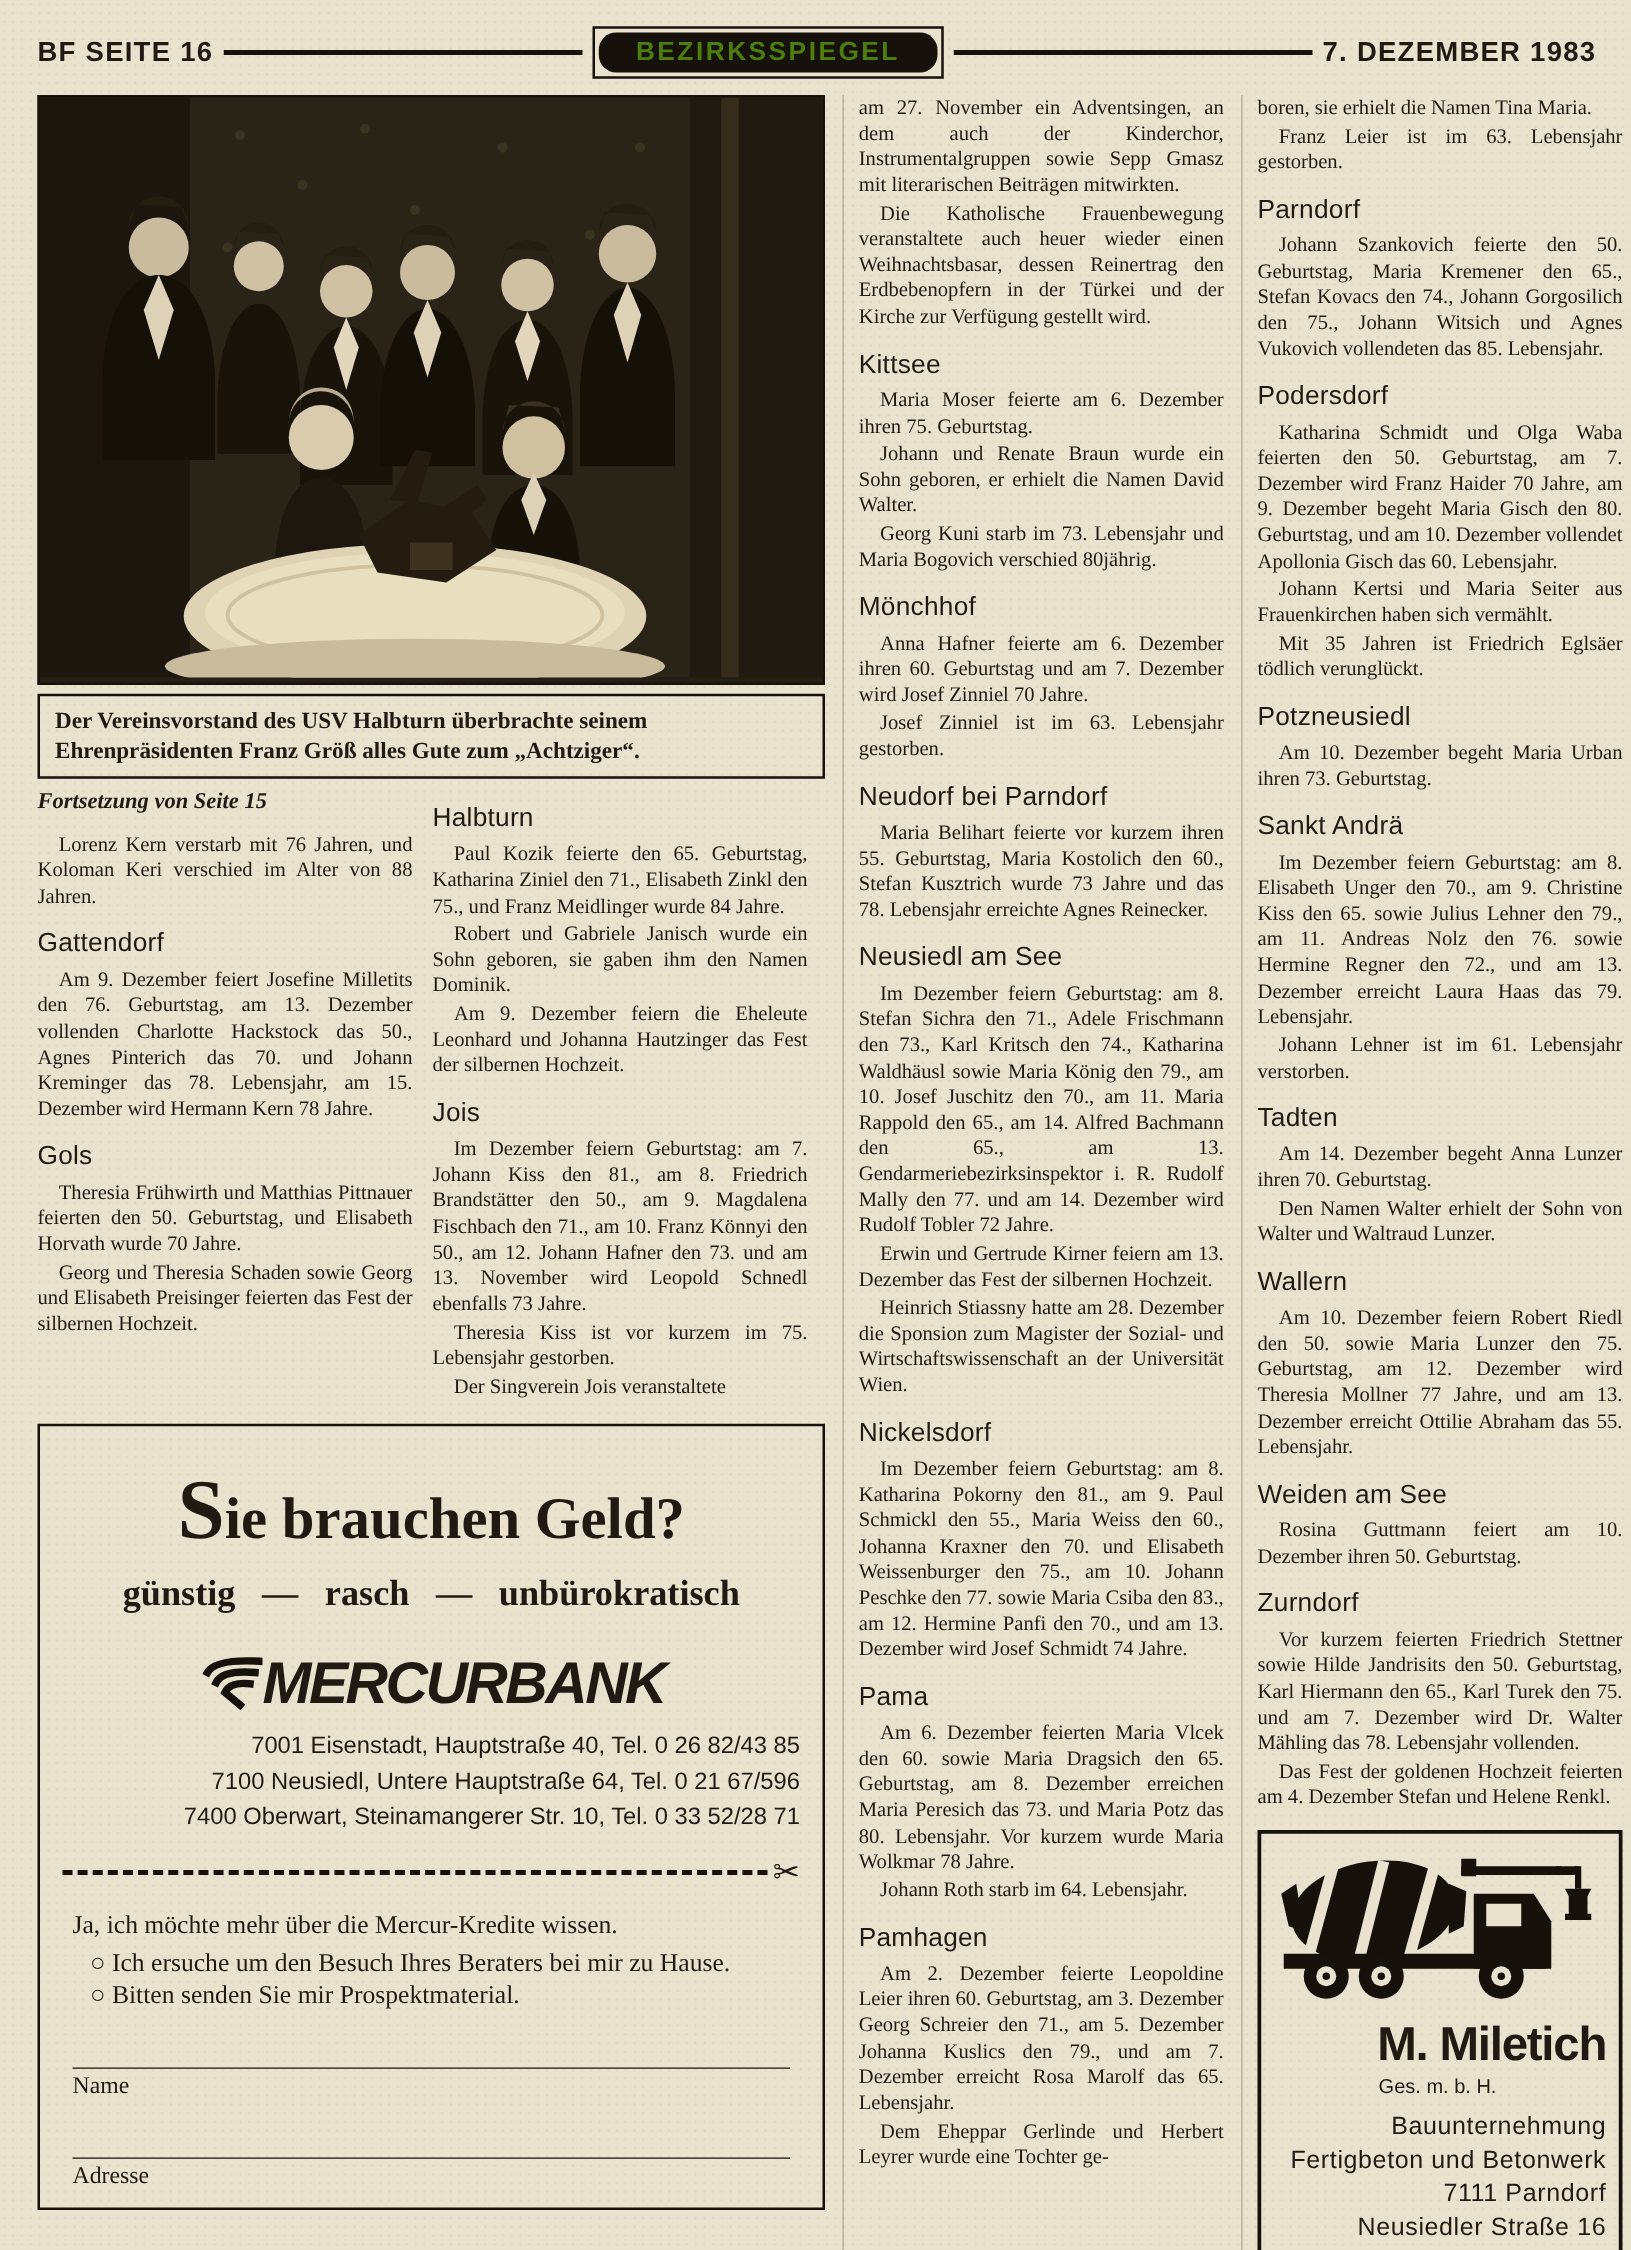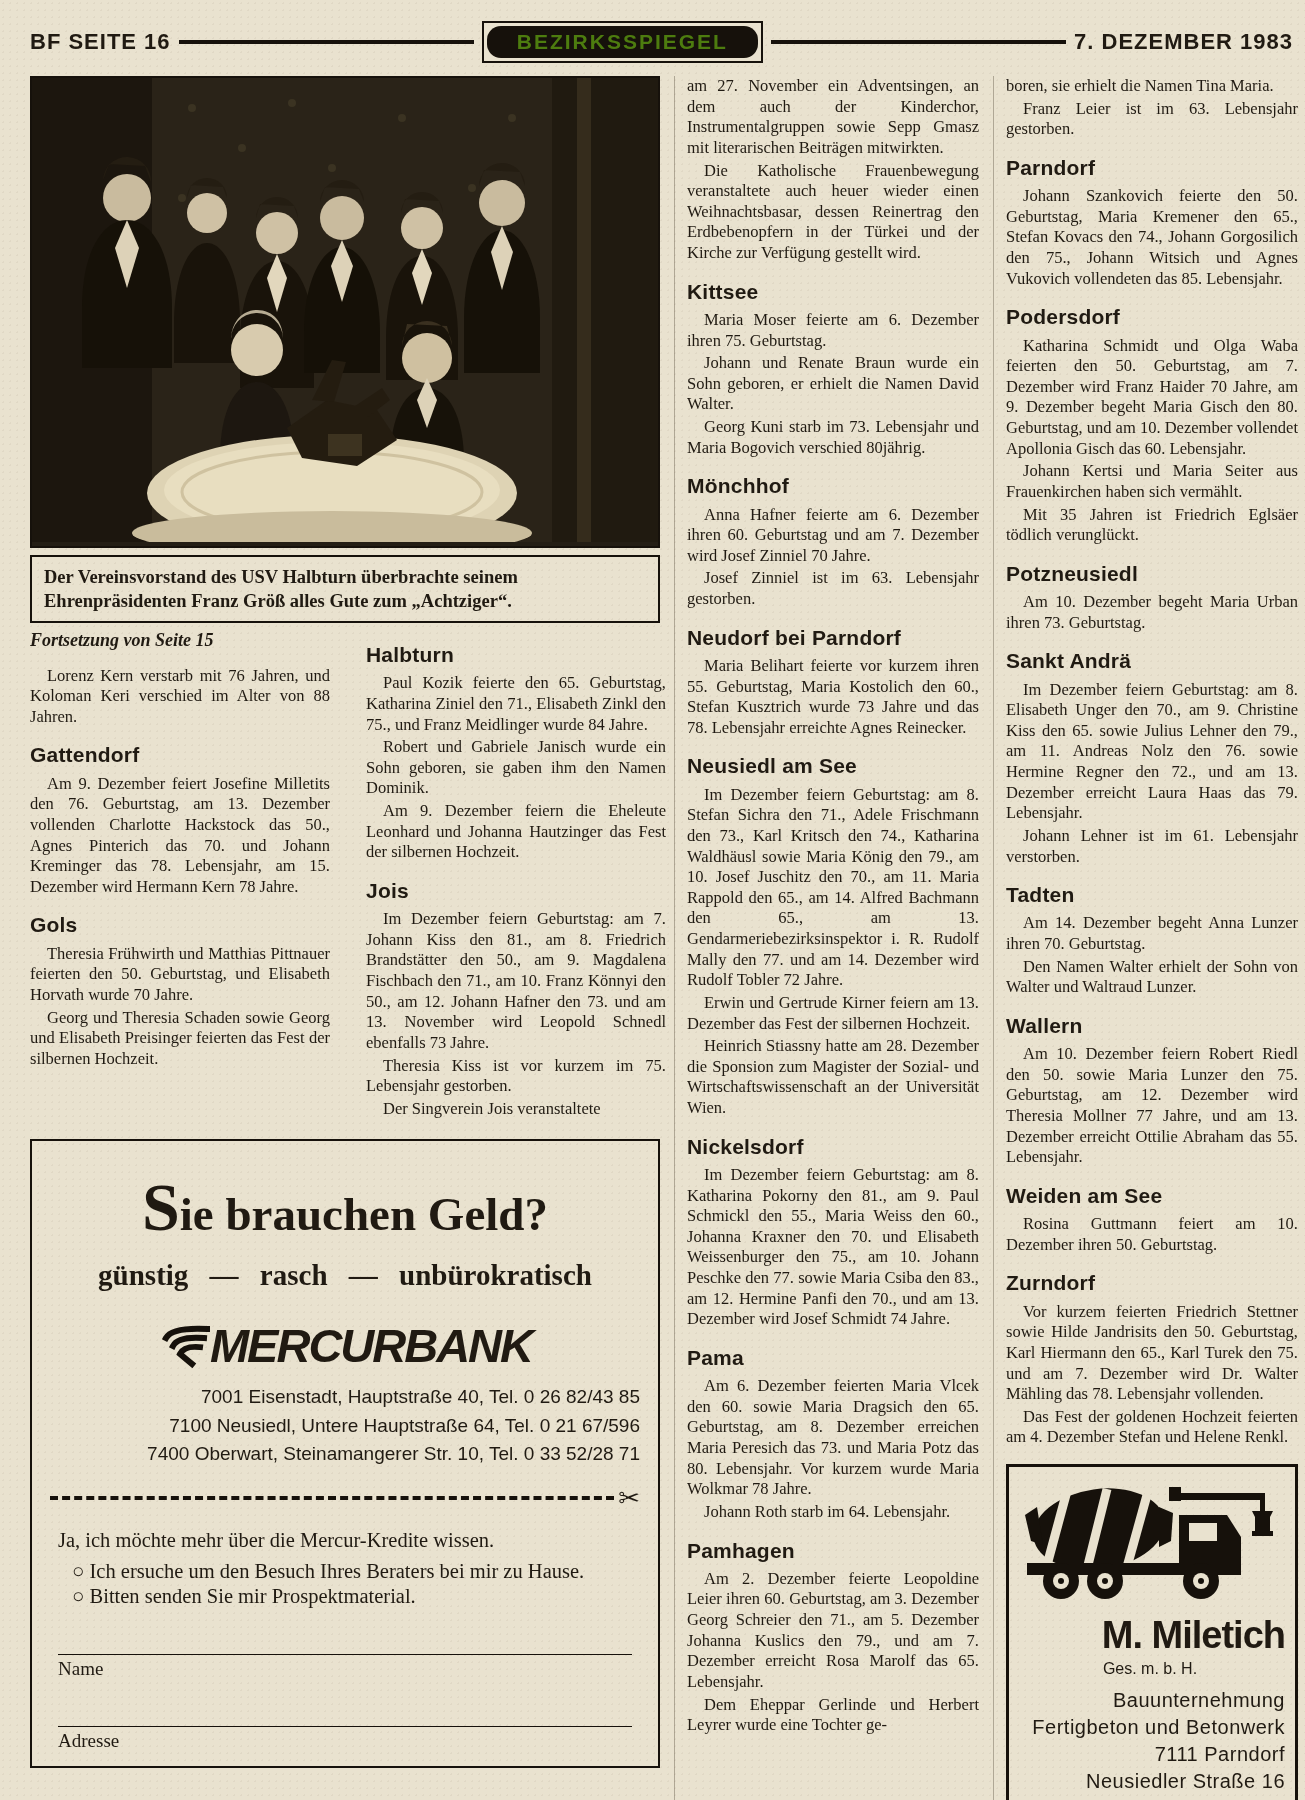--- a/index.html
+++ b/index.html
@@ -2,38 +2,38 @@
 <html lang="de"><head>
 <meta charset="utf-8">
 <style>
   html,body{margin:0;padding:0;background:#b8b2a2;}
   .page{
     position:relative; width:1305px; height:1800px; margin:0 auto;
     background:#e9e2cf;
     background-image:radial-gradient(rgba(120,105,80,.08) 1px, transparent 1px);
     background-size:7px 7px;
     color:#201a12; overflow:hidden; box-sizing:border-box;
-    padding:16px 12px 0 30px;
+    padding:16px 28px 0 30px;
     font-family:"Liberation Serif","DejaVu Serif",serif;
   }
   
   .hdr{display:flex; align-items:center; height:52px; margin-bottom:8px;}
   .hdr-label{font-family:"Liberation Sans",sans-serif; font-weight:bold; font-size:22px; letter-spacing:1px; white-space:nowrap;}
   .hdr-rule{flex:1; height:4px; background:#16110b; margin:0 8px;}
   .masthead{border:2px solid #16110b; padding:3px; background:#e9e2cf;}
   .masthead-inner{background:#16110b; color:#4d7c0f; font-family:"Liberation Sans",sans-serif;
     font-weight:bold; font-size:21px; letter-spacing:2px; padding:4px 30px;border-radius:14px;}
   
   .content{display:flex; gap:14px;}
   .left-half{width:630px; flex:none;}
   .txtcol{width:300px; flex:none; font-size:16.5px; line-height:1.25; }
   .col3,.col4{border-left:1px solid rgba(70,58,40,.35); padding-left:12px; width:292px;}
-  .two-col{display:flex; gap:36px; margin-top:4px;}
-  
-  .blk-heading{font-family:"Liberation Sans",sans-serif; font-weight:bold; font-size:21px;
+  .two-col{display:flex; gap:16px; margin-top:4px;}
+  
+  .blk-heading{font-family:"Liberation Sans",sans-serif; font-weight:normal; font-size:21px;
     margin:15px 0 5px 0; letter-spacing:.2px;}
   .blk-para{text-align:justify; text-indent:17px; margin:0 0 2px 0; hyphens:auto;}
   .blk-para_noindent{text-align:justify; text-indent:0; margin:0 0 2px 0; hyphens:auto;}
   .blk-continuation{font-weight:bold; font-style:italic; font-size:18px; margin:2px 0 14px 0;}
   
   .photo-frame{border:2px solid #16110b; background:#241e15; height:468px; overflow:hidden;}
   .photo-frame svg{display:block;}
   .caption-box{border:2px solid #16110b; margin-top:7px; padding:8px 12px;
     font-weight:bold; font-size:18.5px; line-height:1.3;}
   

